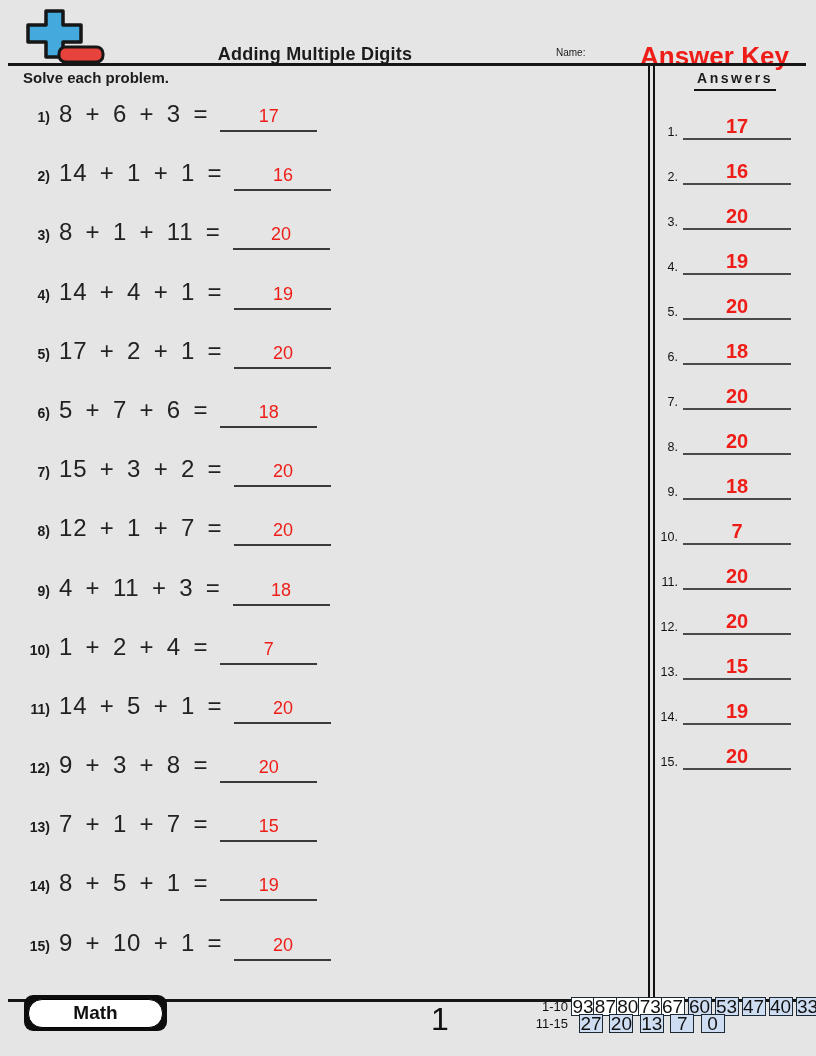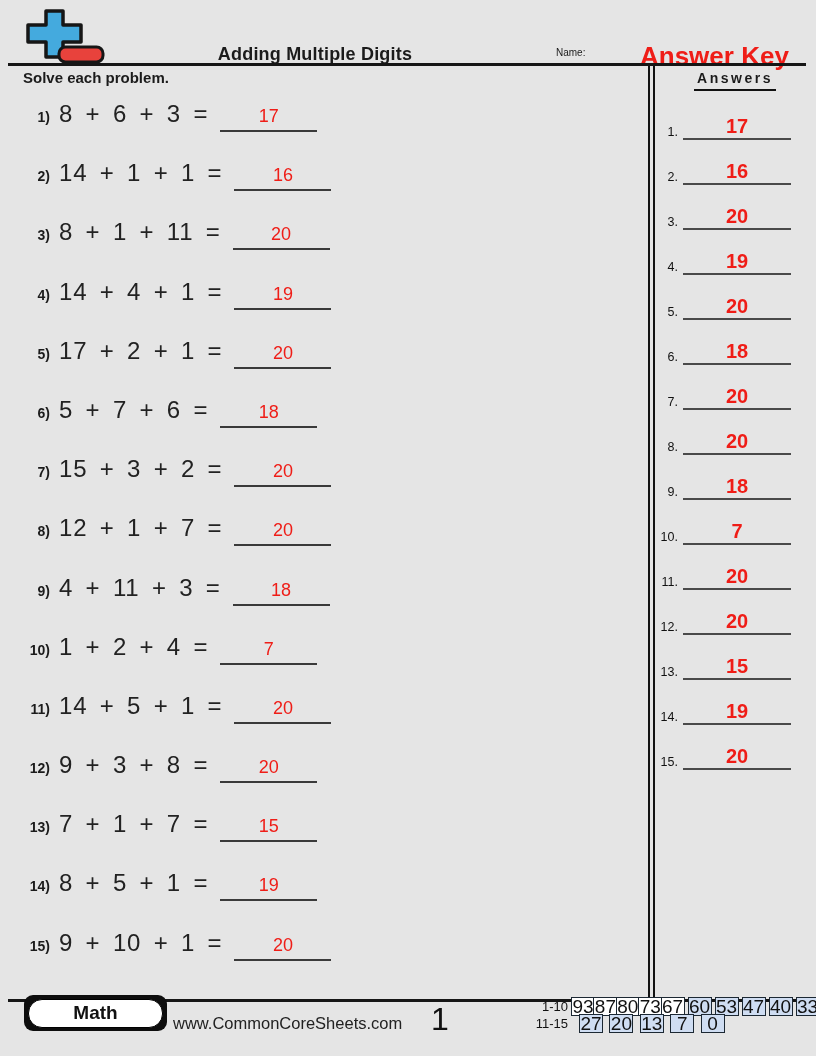--- a/index.html
+++ b/index.html
@@ -243,21 +243,20 @@
         <span class="ans-num">15.</span>
         <span class="ans-line red">20</span>
       </div>
 
   </div>
 
   <div class="rule-bottom"></div>
   <div class="math-badge">
     <div class="math-pill">Math</div>
   </div>
-  <div class="website">www.CommonCoreSheets.com</div>
   <div class="page-number">1</div>
 
   <div class="score-table">
     <div class="score-row">
       <span class="score-label">1-10</span>
 
         <span class="cell first">93</span>
 
         <span class="cell">87</span>
 

